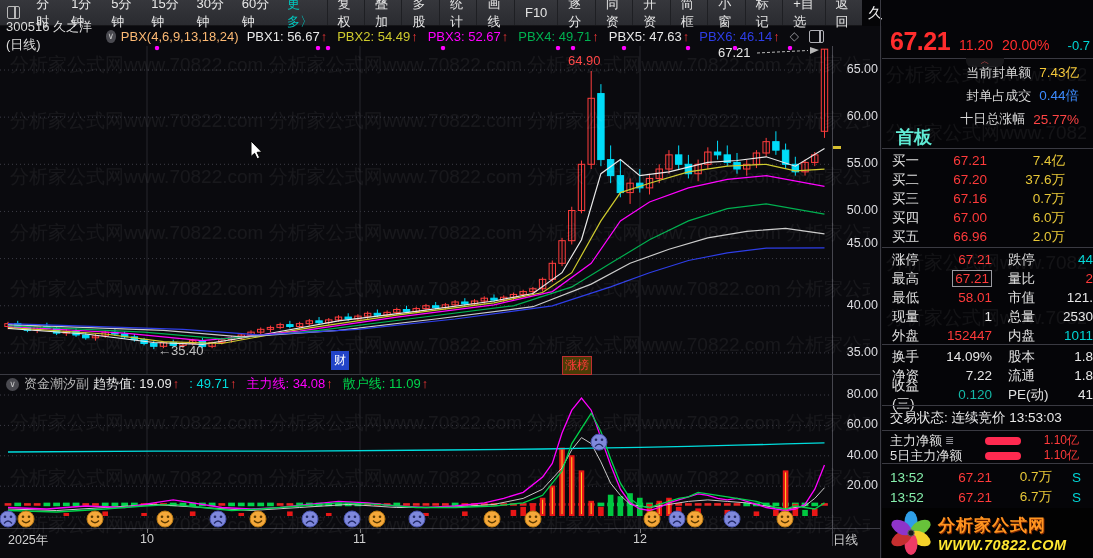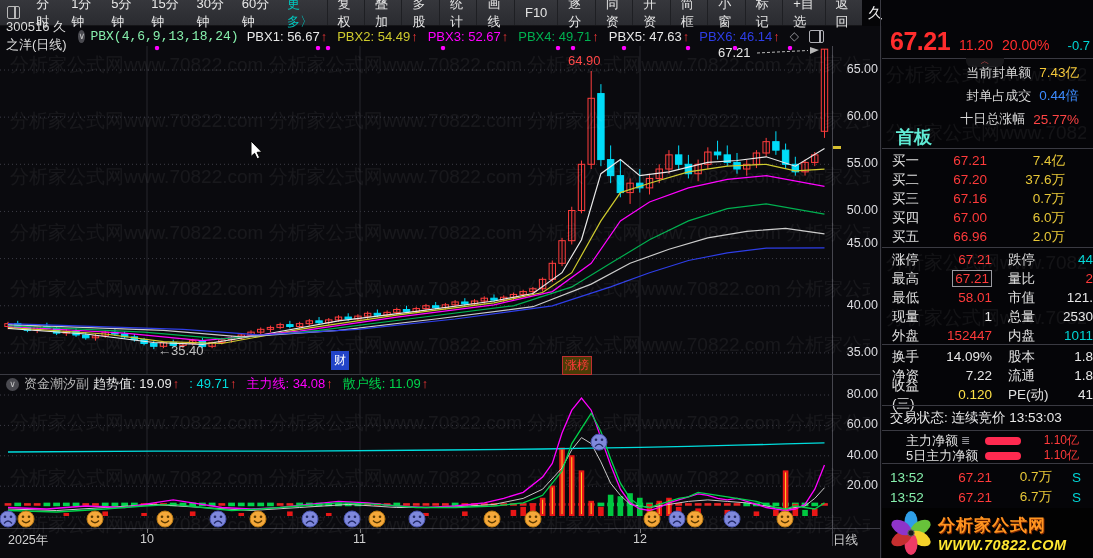--- a/index.html
+++ b/index.html
@@ -19,21 +19,21 @@
   
   #topstrip{position:absolute;left:862px;top:0;width:231px;height:26px;display:flex;align-items:center;background:#050507;}
   #strip-name{font-size:15px;color:#f2f2f2;margin-left:6px;}
   #strip-sector{font-size:13px;color:#00d5d5;margin-left:4px;}
   #strip-tag{font-size:13px;color:#e8e8e8;margin-left:auto;margin-right:34px;}
   
   #chart-header{position:absolute;left:0;top:26px;width:882px;height:20px;display:flex;align-items:center;font-size:13px;}
   #ch-title{color:#dcdcdc;margin-left:6px;}
   .circle-chev{width:13px;height:13px;border-radius:50%;background:#4a4a50;color:#c8c8c8;font-size:9px;
     display:inline-flex;align-items:center;justify-content:center;margin:0 5px;line-height:1;}
-  #ch-ind{color:#86efac;margin-right:8px;font-family:Liberation Mono, monospace;}
+  #ch-ind{color:#fdba74;margin-right:8px;}
   .pbx-field{margin-right:10px;white-space:nowrap;}
   .arr{color:#ff3a3a;font-weight:bold;margin-left:1px;}
   #ch-icons{margin-left:auto;margin-right:58px;display:flex;align-items:center;gap:10px;}
   #diamond-icon{color:#909096;font-size:12px;}
   #panel-icon{width:13px;height:11px;border:1.5px solid #aeaeb4;border-radius:2px;position:relative;}
   #panel-icon:before{content:"";position:absolute;right:2px;top:0;bottom:0;width:2px;background:#aeaeb4;}
   
   #main-svg{position:absolute;left:0;top:46px;}
   #sub-svg{position:absolute;left:0;top:394px;z-index:2;}
   .ylab{position:absolute;left:836px;width:42px;text-align:right;font-size:12.5px;color:#dcdce0;}
@@ -74,21 +74,21 @@
   #rp-grid2{position:absolute;left:0;top:344px;width:211px;height:61px;border-top:1px solid #3a3a42;box-sizing:border-box;padding-top:2px;}
   .q-row{display:flex;align-items:center;height:19px;padding-left:10px;font-size:13.5px;}
   .q-row .l1{width:44px;color:#e0e0e0;}
   .q-row .v1{width:56px;text-align:right;white-space:nowrap;}
   .q-row .l2{width:50px;margin-left:16px;color:#e0e0e0;}
   .q-row .v2{flex:1;text-align:right;white-space:nowrap;overflow:hidden;}
   .boxed{border:1px solid #9a9aa0;padding:0 2px;}
   #rp-status{position:absolute;left:0;top:405px;width:211px;height:25px;border-top:1px solid #3a3a42;box-sizing:border-box;
     display:flex;align-items:center;padding-left:8px;color:#e8e8e8;font-size:13.5px;}
   #rp-funds{position:absolute;left:0;top:430px;width:211px;height:33px;border-top:1px solid #3a3a42;box-sizing:border-box;padding-top:2px;}
-  .fund-row{display:flex;align-items:center;height:15px;padding:0 14px 0 24px;font-size:13px;}
+  .fund-row{display:flex;align-items:center;height:15px;padding:0 14px 0 8px;font-size:13px;}
   .fund-row .fl{color:#e0e0e0;}
   .fund-icon{color:#909096;font-size:11px;margin-left:3px;}
   .fund-bar{width:36px;height:8px;border-radius:4px;background:#ff2a50;margin-left:auto;}
   .fund-row .fv{width:58px;text-align:right;color:#ff3a3a;font-size:12px;}
   #rp-ticks{position:absolute;left:0;top:463px;width:211px;height:45px;border-top:1px solid #3a3a42;box-sizing:border-box;padding-top:3px;}
   .tick-row{display:flex;align-items:center;height:20px;padding:0 12px 0 8px;font-size:13.5px;}
   .tick-row .tt{width:40px;color:#86efac;}
   .tick-row .tp{width:62px;text-align:right;color:#ff3a3a;}
   .tick-row .tv{width:60px;text-align:right;color:#e8c838;}
   .tick-row .ts{flex:1;text-align:right;color:#00d5d5;}
@@ -741,21 +741,21 @@
           <span class="v2" style="color: rgb(232, 232, 232);">1.8</span>
         </div>
         <div class="q-row">
           <span class="l1">净资</span>
           <span class="v1"><span style="color: rgb(232, 232, 232);">7.22</span></span>
           <span class="l2">流通</span>
           <span class="v2" style="color: rgb(232, 232, 232);">1.8</span>
         </div>
         <div class="q-row">
           <span class="l1">收益(三)</span>
-          <span class="v1"><span style="color: #fde047;">0.120</span></span>
+          <span class="v1"><span style="color: #14b8a6;">0.120</span></span>
           <span class="l2">PE(动)</span>
           <span class="v2" style="color: rgb(232, 232, 232);">41</span>
         </div>
       </div>
     <div id="rp-status">交易状态: 连续竞价 13:53:03</div>
     <div id="rp-funds">
         <div class="fund-row">
           <span class="fl">主力净额</span>
           <span class="fund-icon">≣</span>
           <div class="fund-bar"></div>

